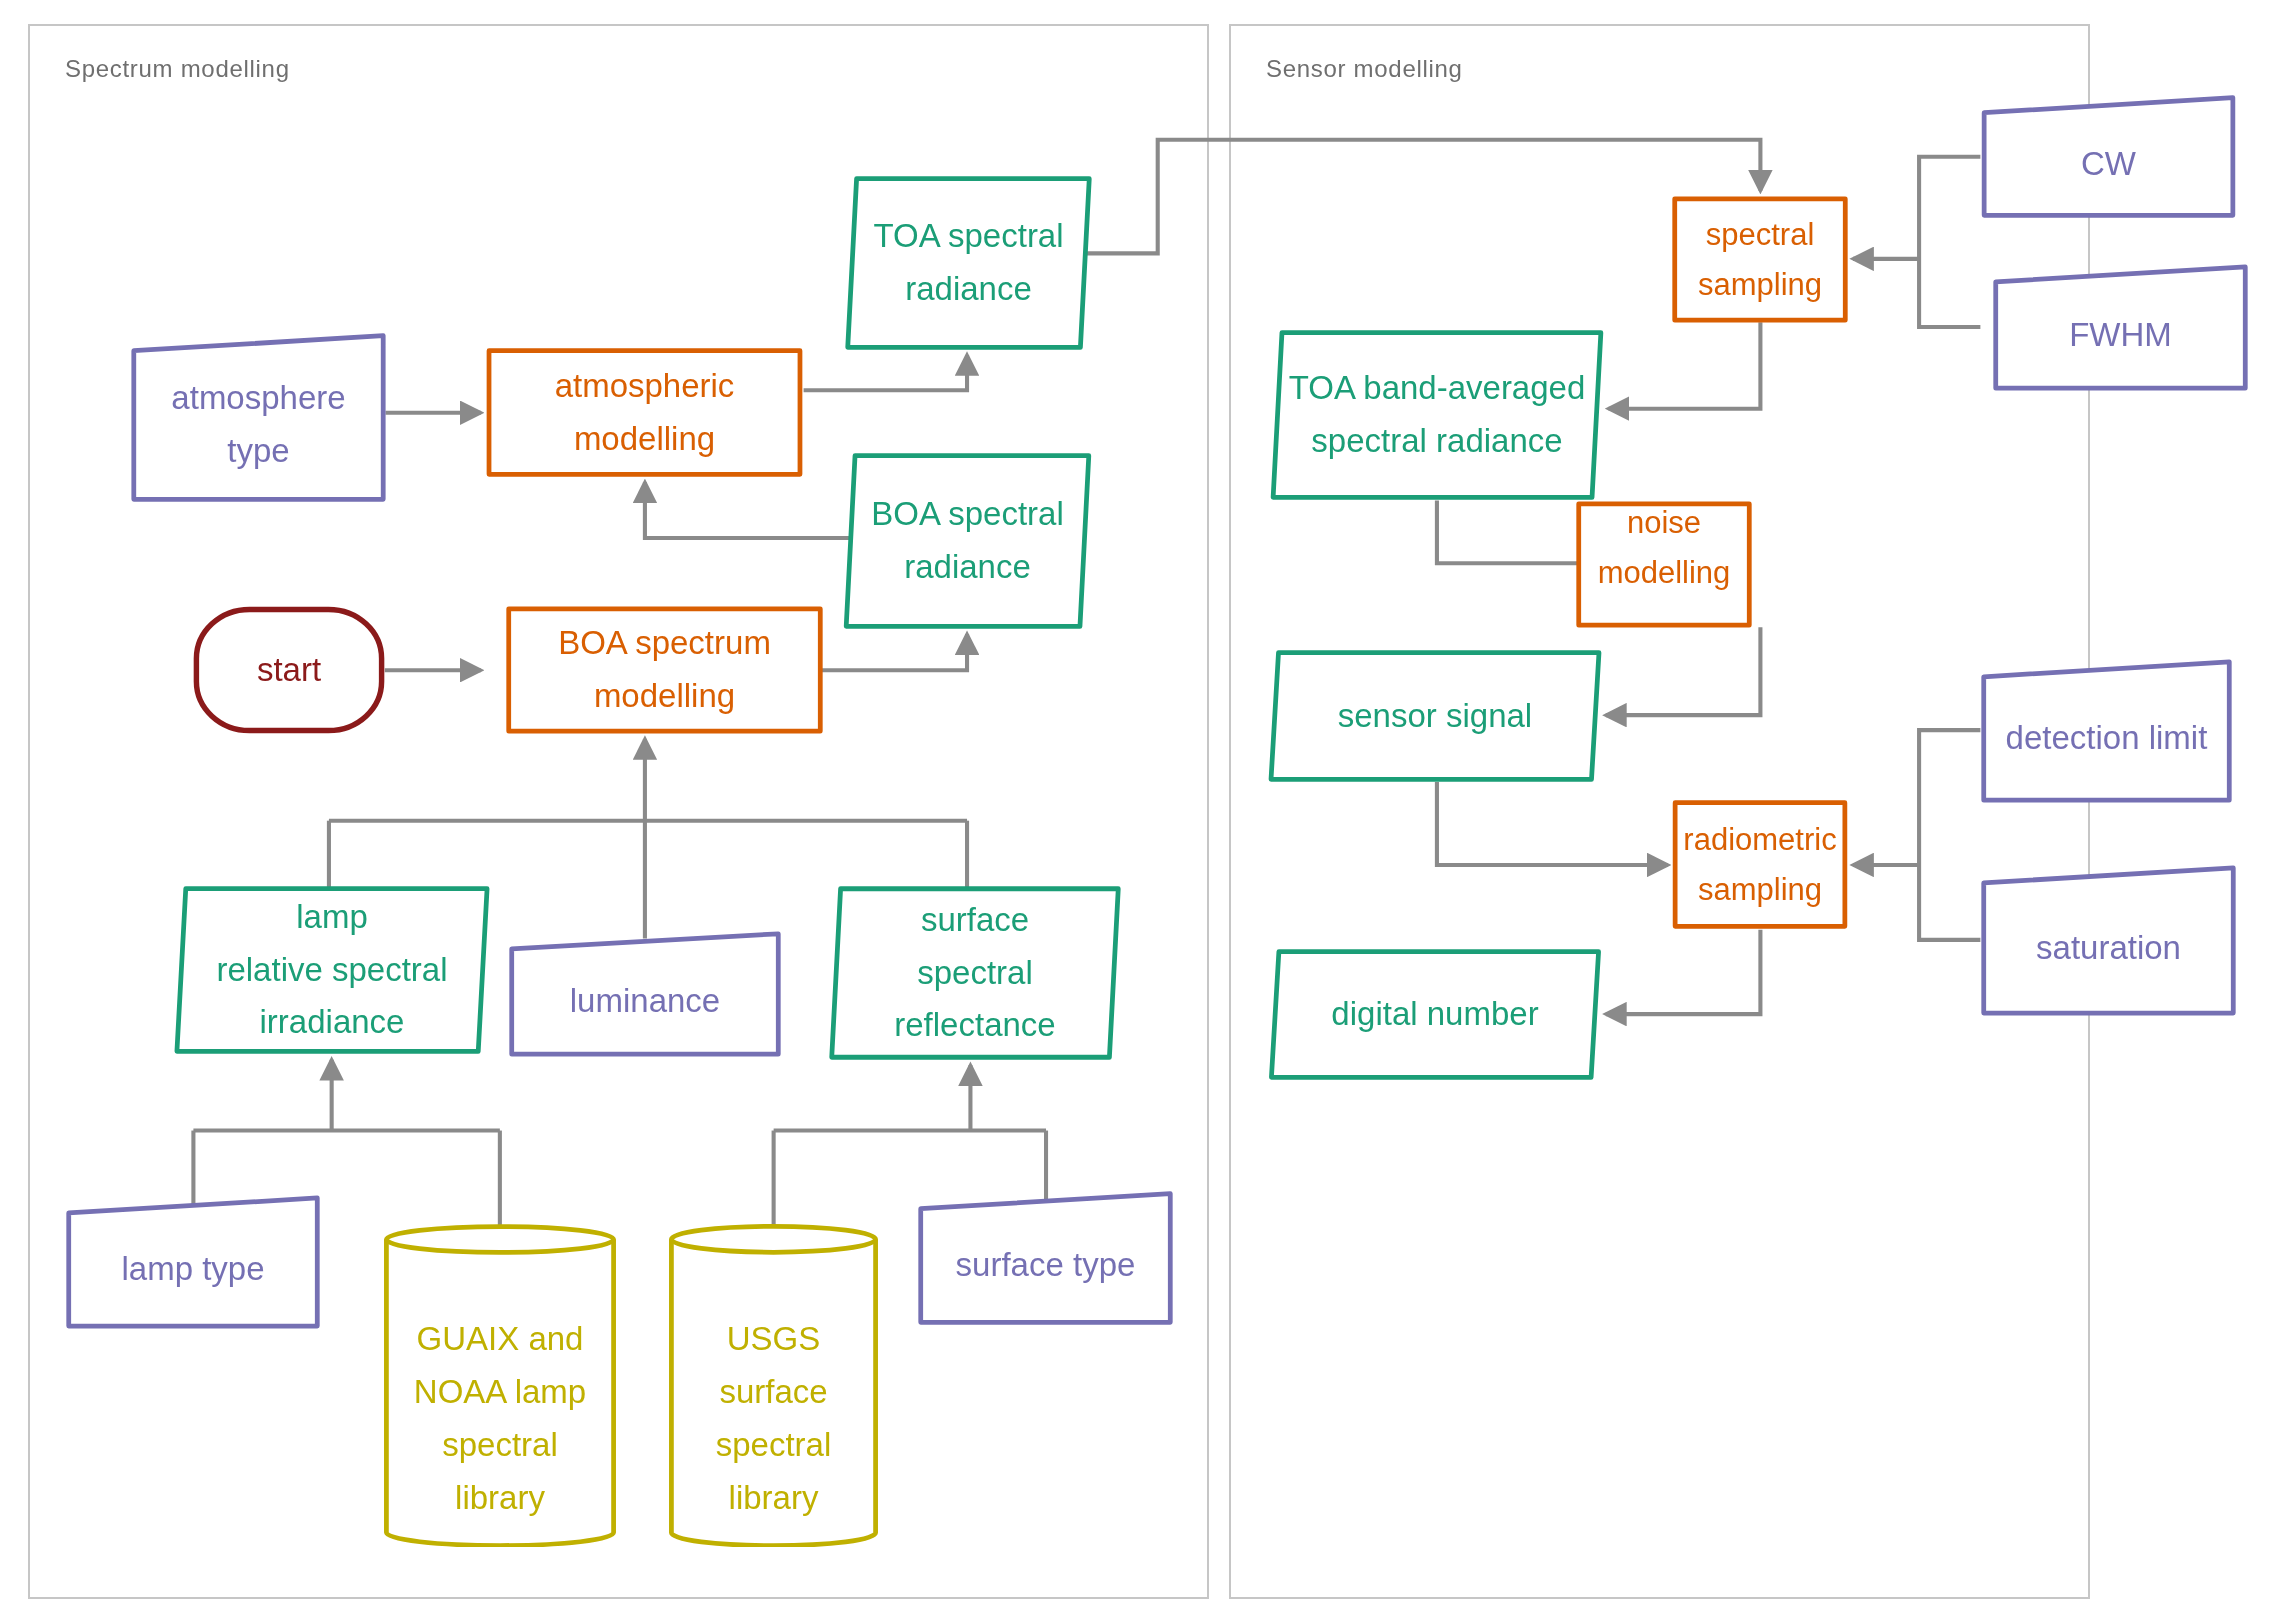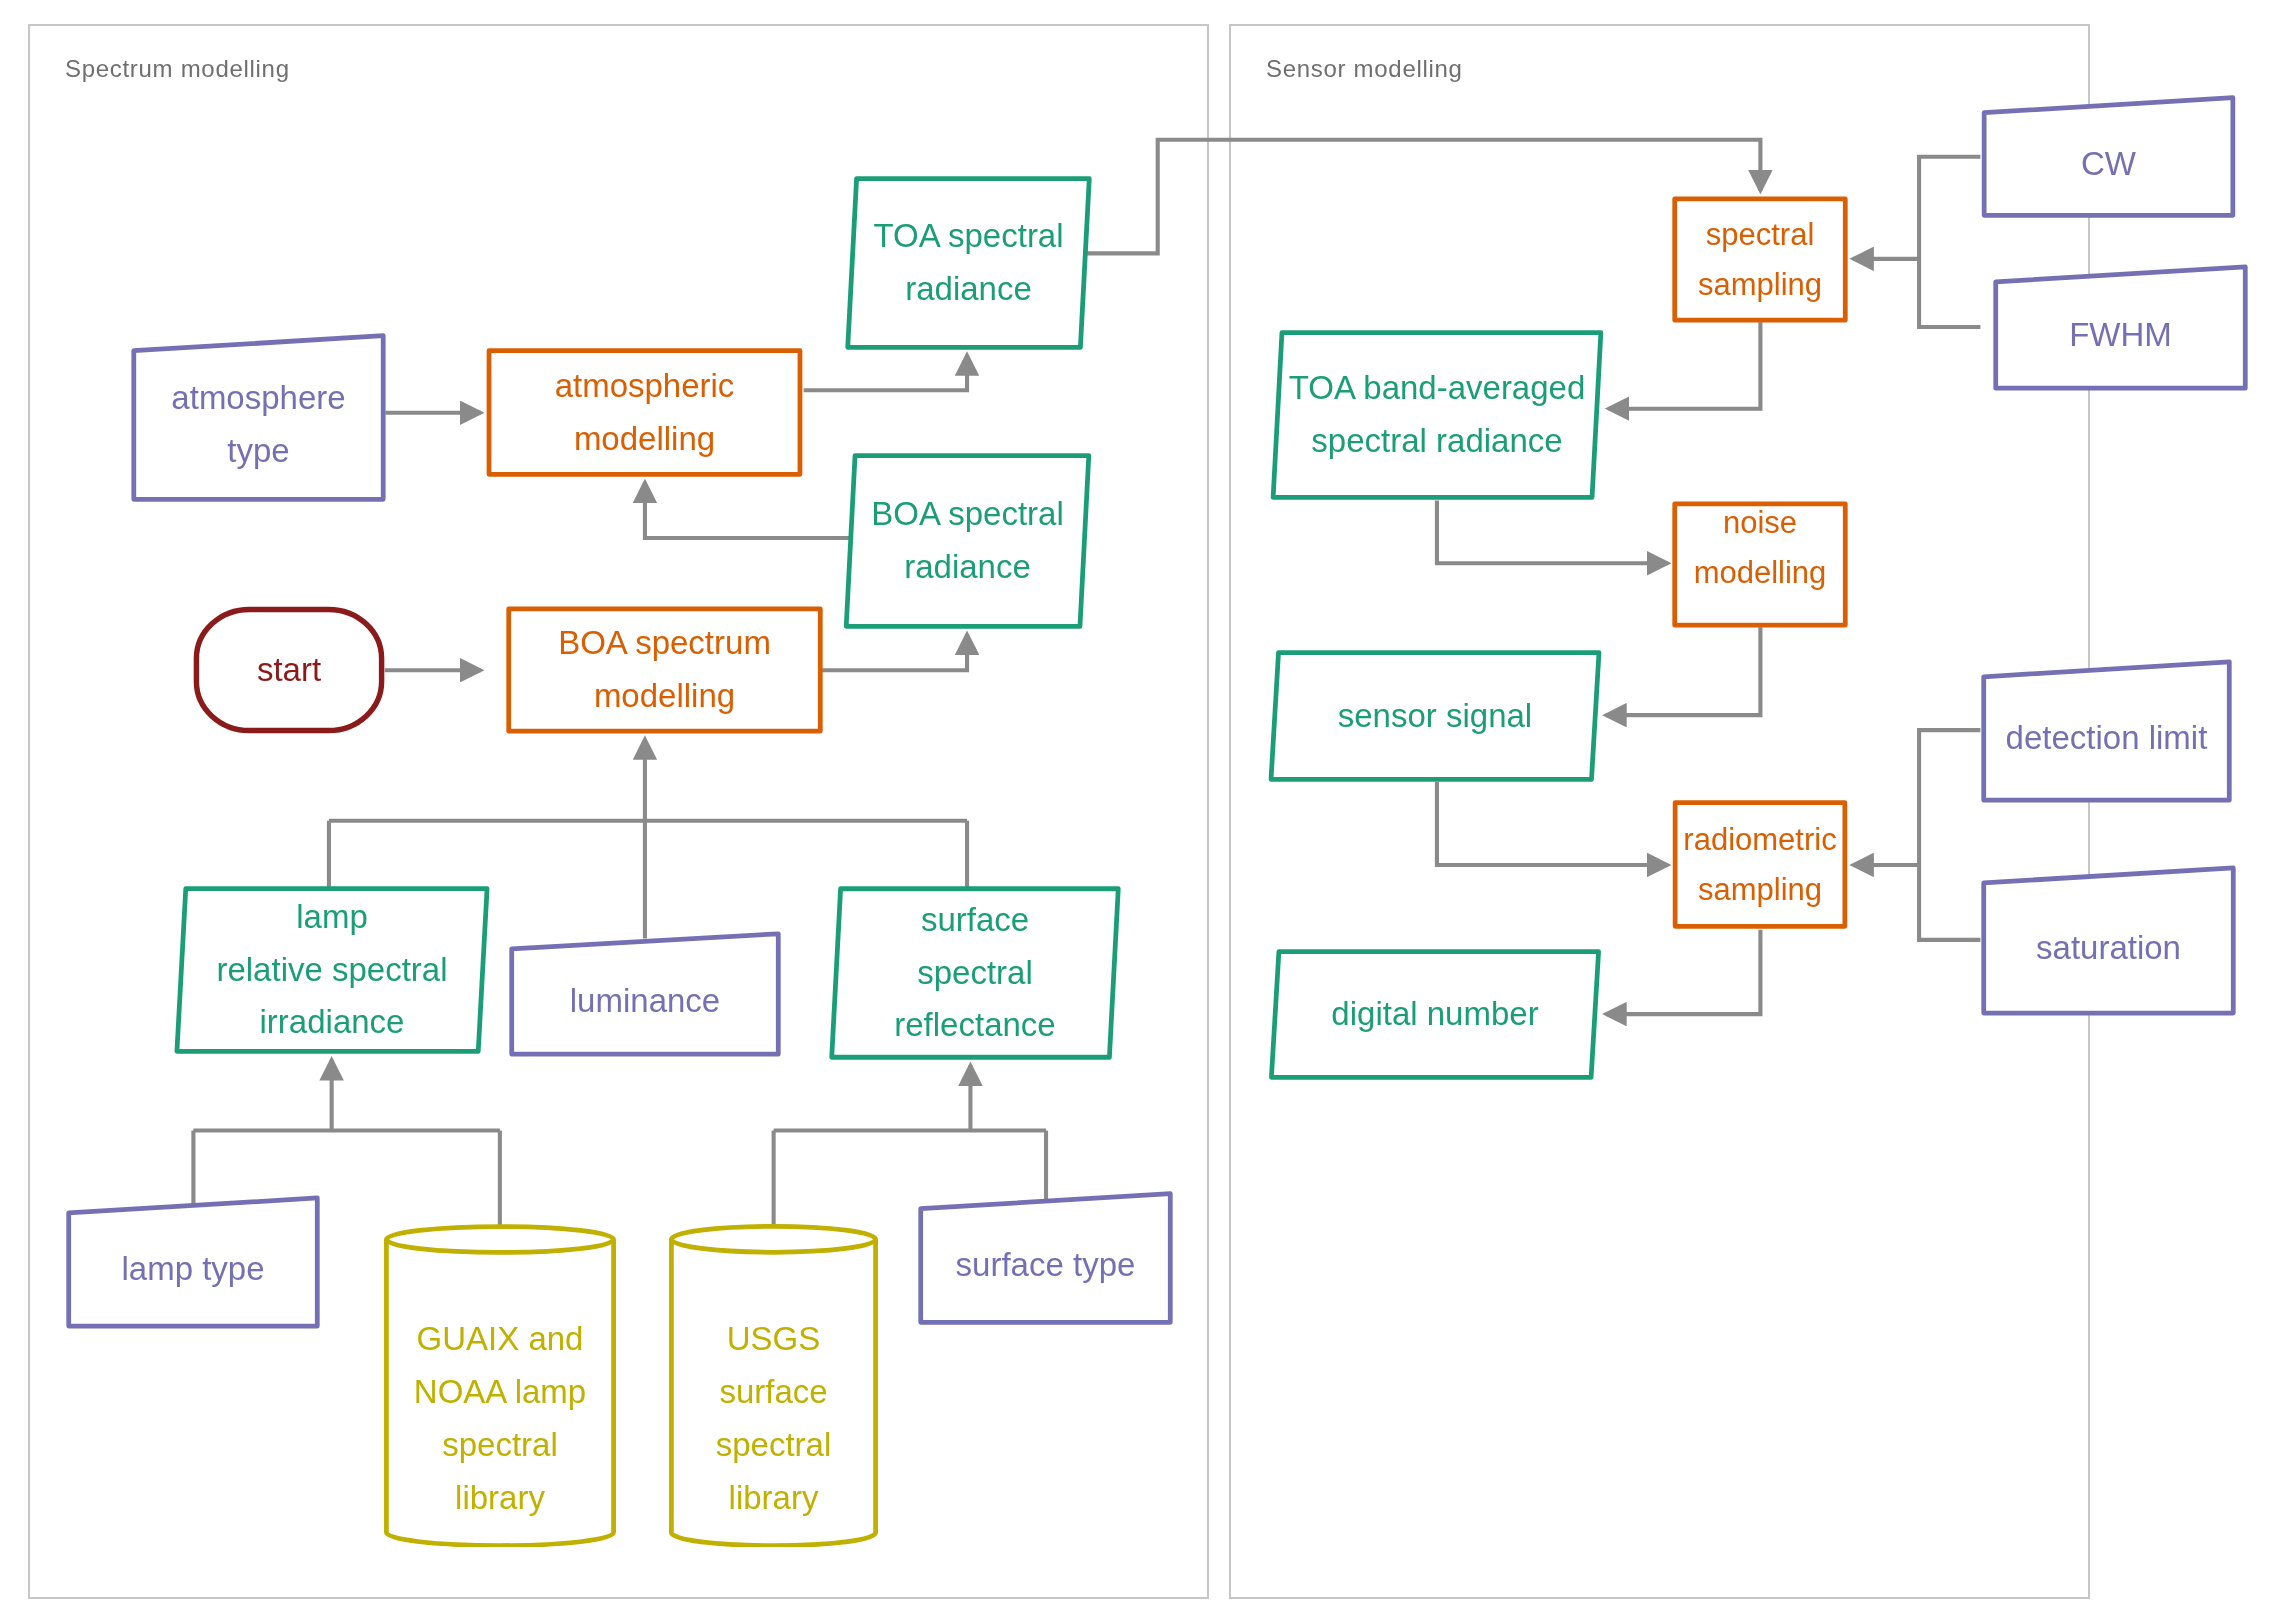--- a/index.html
+++ b/index.html
@@ -229,21 +229,21 @@
   </div>
 
   <div class="node" style="left:1270px;top:330px;width:334px;height:170px;">
     <svg class="shape" width="334" height="170" viewBox="0 0 490 250">
         <polygon class="shape-outline stroke-data" points="17,4 486,4 473,246 4,246"></polygon>
       </svg>
     <div class="label label-data">TOA band-averaged
 spectral radiance</div>
   </div>
 
-  <div class="node" style="left:1672px;top:501px;width:176px;height:94px;">
+  <div class="node" style="left:1576px;top:501px;width:176px;height:94px;">
     <svg class="shape" width="176" height="127" viewBox="0 0 258 186">
         <rect class="shape-outline stroke-process" x="4" y="4" width="250" height="178"></rect>
       </svg>
     <div class="label label-process-sm">noise
 modelling</div>
   </div>
 
   <div class="node" style="left:1268px;top:650px;width:334px;height:132px;">
     <svg class="shape" width="334" height="132" viewBox="0 0 490 194">
         <polygon class="shape-outline stroke-data" points="15,4 486,4 475,190 4,190"></polygon>

